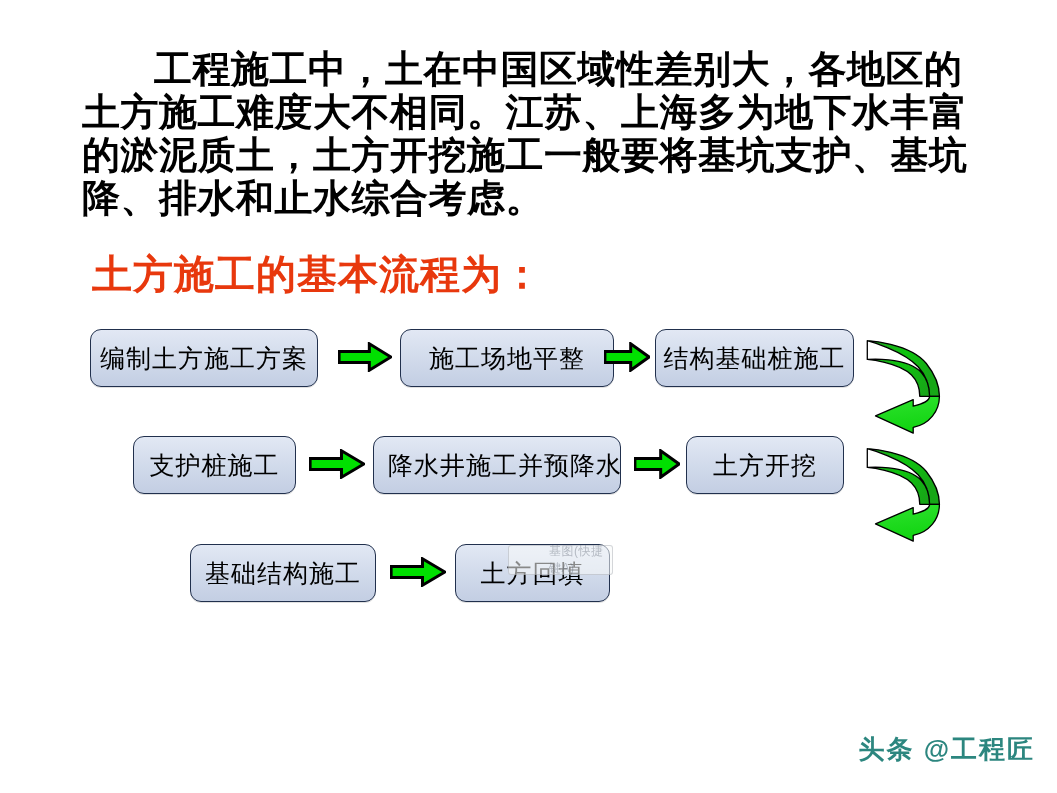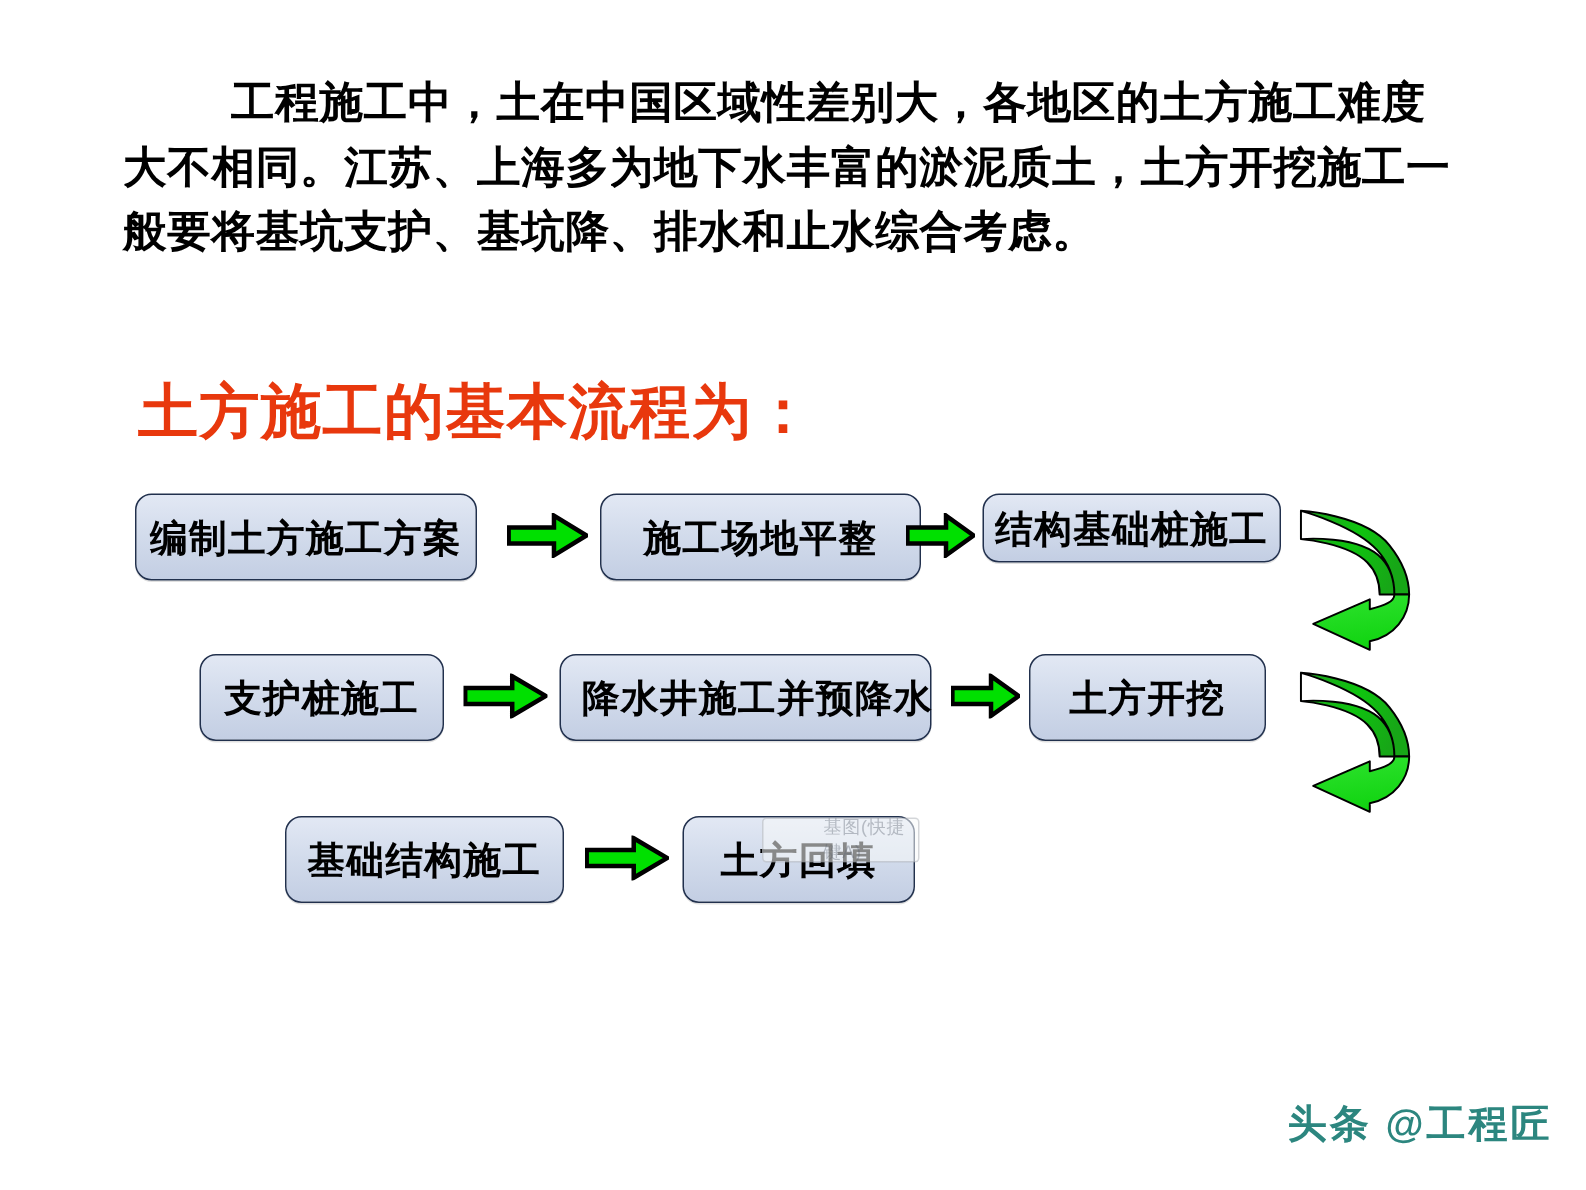--- a/index.html
+++ b/index.html
@@ -18,21 +18,21 @@
     height:793px;
     background:#ffffff;
   }
 
   
   #paragraph {
     position:absolute;
     left:82px;
     top:48px;
     width:890px;
-    font-size:29px;
+    font-size:38px;
     line-height:43px;
     color:#000000;
     font-weight:700;
     letter-spacing:0.5px;
     text-indent:72px;
     font-family:"Liberation Serif","DejaVu Serif",serif;
   }
 
   
   #heading {
@@ -57,21 +57,21 @@
 
   .node {
     position:absolute;
     display:flex;
     align-items:center;
     justify-content:center;
     border:1.6px solid #21304d;
     border-radius:11px;
     background:linear-gradient(180deg,#e2e8f4 0%, #d3dcec 45%, #c3cee3 100%);
     color:#000000;
-    font-weight:700;
+    font-weight:400;
     font-size:25px;
     letter-spacing:1px;
     white-space:nowrap;
     font-family:"Liberation Serif","DejaVu Serif",serif;
     box-shadow:0 1px 0 rgba(0,0,0,0.12);
   }
 
   .arrow-straight { position:absolute; }
   .arrow-curved   { position:absolute; }
 
@@ -114,21 +114,21 @@
 
 <div id="slide">
 
   <div id="paragraph">工程施工中，土在中国区域性差别大，各地区的土方施工难度大不相同。江苏、上海多为地下水丰富的淤泥质土，土方开挖施工一般要将基坑支护、基坑降、排水和止水综合考虑。</div>
 
   <div id="heading">土方施工的基本流程为：</div>
 
   <div id="flow">
       <div class="node" style="left: 90px; top: 329px; width: 228px; height: 58px;">编制土方施工方案</div>
       <div class="node" style="left: 400px; top: 329px; width: 214px; height: 58px;">施工场地平整</div>
-      <div class="node" style="left: 655px; top: 329px; width: 199px; height: 46px;">结构基础桩施工</div>
+      <div class="node" style="left: 655px; top: 329px; width: 199px; height: 58px;">结构基础桩施工</div>
       <div class="node" style="left: 133px; top: 436px; width: 163px; height: 58px;">支护桩施工</div>
       <div class="node" style="left: 373px; top: 436px; width: 248px; height: 58px; padding-left: 16px;">降水井施工并预降水</div>
       <div class="node" style="left: 686px; top: 436px; width: 158px; height: 58px;">土方开挖</div>
       <div class="node" style="left: 190px; top: 544px; width: 186px; height: 58px;">基础结构施工</div>
       <div class="node" style="left: 455px; top: 544px; width: 155px; height: 58px;">土方回填</div>
       <div class="arrow-straight" style="left: 338px; top: 342px; width: 54px; height: 30px;"><svg width="54" height="30" viewBox="0 0 100 50" preserveAspectRatio="none" xmlns="http://www.w3.org/2000/svg">
           <polygon points="2,16 58,16 58,3 98,25 58,47 58,34 2,34" fill="#00e000" stroke="#000000" stroke-width="3" stroke-linejoin="miter" vector-effect="non-scaling-stroke"></polygon>
         </svg></div>
       <div class="arrow-straight" style="left: 604px; top: 342px; width: 46px; height: 30px;"><svg width="46" height="30" viewBox="0 0 100 50" preserveAspectRatio="none" xmlns="http://www.w3.org/2000/svg">
           <polygon points="2,16 58,16 58,3 98,25 58,47 58,34 2,34" fill="#00e000" stroke="#000000" stroke-width="3" stroke-linejoin="miter" vector-effect="non-scaling-stroke"></polygon>

